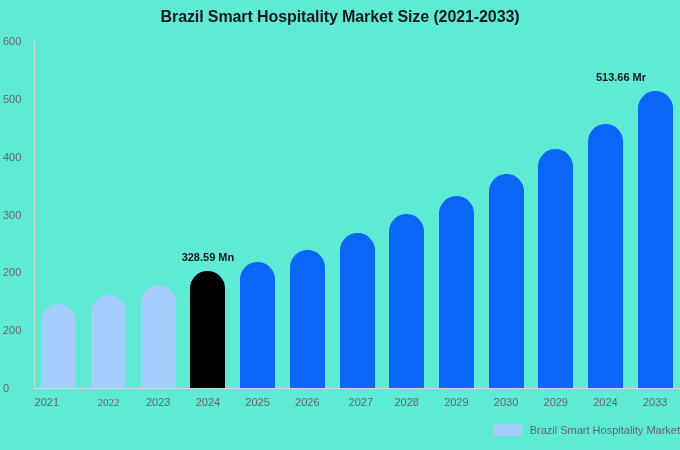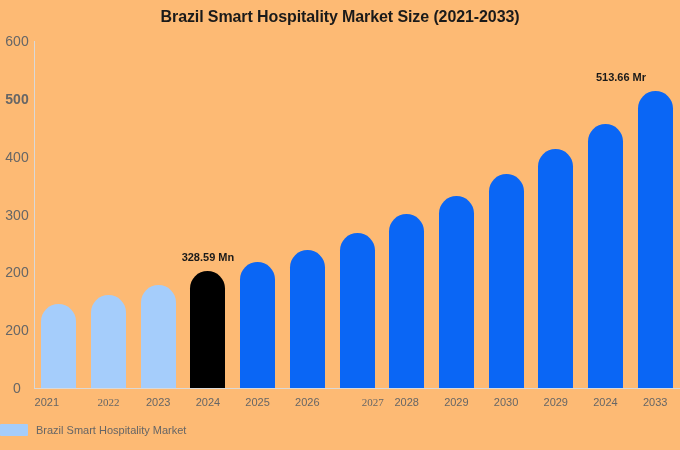--- a/index.html
+++ b/index.html
@@ -12,21 +12,21 @@
     background: #ffffff;
     font-family: "Liberation Sans", sans-serif;
     overflow: hidden;
     position: relative;
   }
   #chart-root {
     position: absolute;
     left: 0; top: 0;
     width: 680px;
     height: 450px;
-    background: #fdba74;
+    background: #5eead4;
   }
   
   .chart-title {
     position: absolute;
     left: 0;
     top: 8px;
     width: 680px;
     text-align: center;
     font-size: 16px;
     font-weight: bold;
@@ -48,22 +48,22 @@
     top: 388px;
     width: 646px;
     height: 1px;
     background: #d9d9d9;
   }
   
   .ytick {
     position: absolute;
     right: 0;
     width: 28px;
-    text-align: center;
-    font-size: 14px;
+    text-align: left;
+    font-size: 11px;
     color: #666666;
     transform: translateY(-50%);
     white-space: nowrap;
   }
   .ytick-wrap {
     position: absolute;
     left: 0;
     top: 0;
     width: 31px;
     height: 450px;
@@ -99,21 +99,21 @@
     white-space: nowrap;
   }
   
   .legend {
     position: absolute;
     left: 0;
     top: 424px;
     width: 680px;
     display: flex;
     align-items: center;
-    justify-content: flex-start;
+    justify-content: flex-end;
     gap: 8px;
   }
   .legend-swatch {
     width: 28px;
     height: 12px;
     border-radius: 1px;
   }
   .legend-label {
     font-size: 11px;
     color: #666666;
@@ -129,39 +129,39 @@
 
   <div class="axis-line-y"></div>
   <div class="axis-line-x"></div>
 
   <div class="ytick-wrap" id="ytick-wrap">
       <div class="ytick" style="top: 388px;">0</div>
       <div class="ytick" style="top: 330.167px;">200</div>
       <div class="ytick" style="top: 272.333px;">200</div>
       <div class="ytick" style="top: 214.5px;">300</div>
       <div class="ytick" style="top: 156.667px;">400</div>
-      <div class="ytick" style="top: 98.8333px; font-weight: bold;">500</div>
+      <div class="ytick" style="top: 98.8333px;">500</div>
       <div class="ytick" style="top: 41px;">600</div>
     </div>
 
   <div class="bars-layer" id="bars-layer">
       <div class="bar" title="2021: 145" style="left: 41.3462px; width: 35px; height: 83.8583px; background: rgb(165, 205, 251);"></div>
       <div class="xtick" style="left: 22px; width: 49.6923px;">2021</div>
       <div class="bar" title="2022: 161" style="left: 91.0385px; width: 35px; height: 93.1117px; background: rgb(165, 205, 251);"></div>
       <div class="xtick" style="left: 83.6923px; width: 49.6923px; font-family: Liberation Serif, serif;">2022</div>
       <div class="bar" title="2023: 178" style="left: 140.731px; width: 35px; height: 102.943px; background: rgb(165, 205, 251);"></div>
       <div class="xtick" style="left: 133.385px; width: 49.6923px;">2023</div>
       <div class="bar" title="2024: 202.67" style="left: 190.423px; width: 35px; height: 117.211px; background: rgb(0, 0, 0);"></div>
       <div class="xtick" style="left: 183.077px; width: 49.6923px;">2024</div>
       <div class="bar" title="2025: 218" style="left: 240.115px; width: 35px; height: 126.077px; background: rgb(10, 102, 245);"></div>
       <div class="xtick" style="left: 232.769px; width: 49.6923px;">2025</div>
       <div class="bar" title="2026: 239" style="left: 289.808px; width: 35px; height: 138.222px; background: rgb(10, 102, 245);"></div>
       <div class="xtick" style="left: 282.462px; width: 49.6923px;">2026</div>
       <div class="bar" title="2027: 268" style="left: 339.5px; width: 35px; height: 154.993px; background: rgb(10, 102, 245);"></div>
-      <div class="xtick" style="left: 348px; width: 49.6923px; font-family: Liberation Serif, serif;">2027</div>
+      <div class="xtick" style="left: 336px; width: 49.6923px;">2027</div>
       <div class="bar" title="2028: 301" style="left: 389.192px; width: 35px; height: 174.078px; background: rgb(10, 102, 245);"></div>
       <div class="xtick" style="left: 381.846px; width: 49.6923px;">2028</div>
       <div class="bar" title="2029: 332" style="left: 438.885px; width: 35px; height: 192.007px; background: rgb(10, 102, 245);"></div>
       <div class="xtick" style="left: 431.538px; width: 49.6923px;">2029</div>
       <div class="bar" title="2030: 370" style="left: 488.577px; width: 35px; height: 213.983px; background: rgb(10, 102, 245);"></div>
       <div class="xtick" style="left: 481.231px; width: 49.6923px;">2030</div>
       <div class="bar" title="2031: 413" style="left: 538.269px; width: 35px; height: 238.852px; background: rgb(10, 102, 245);"></div>
       <div class="xtick" style="left: 530.923px; width: 49.6923px;">2029</div>
       <div class="bar" title="2032: 456" style="left: 587.962px; width: 35px; height: 263.72px; background: rgb(10, 102, 245);"></div>
       <div class="xtick" style="left: 580.615px; width: 49.6923px;">2024</div>

